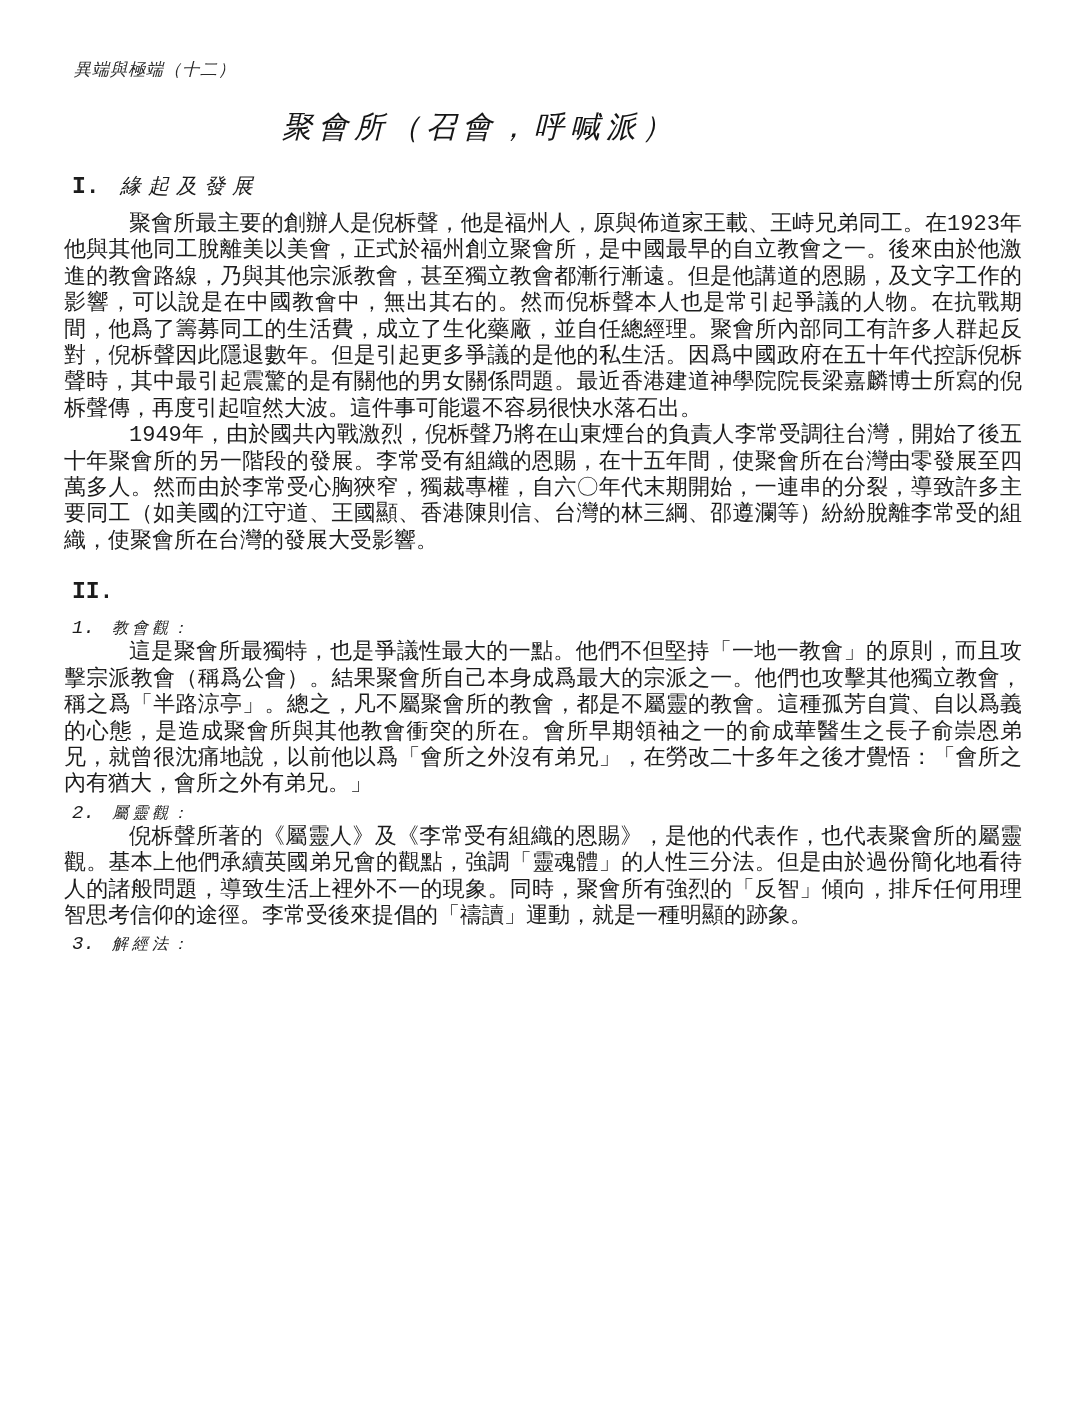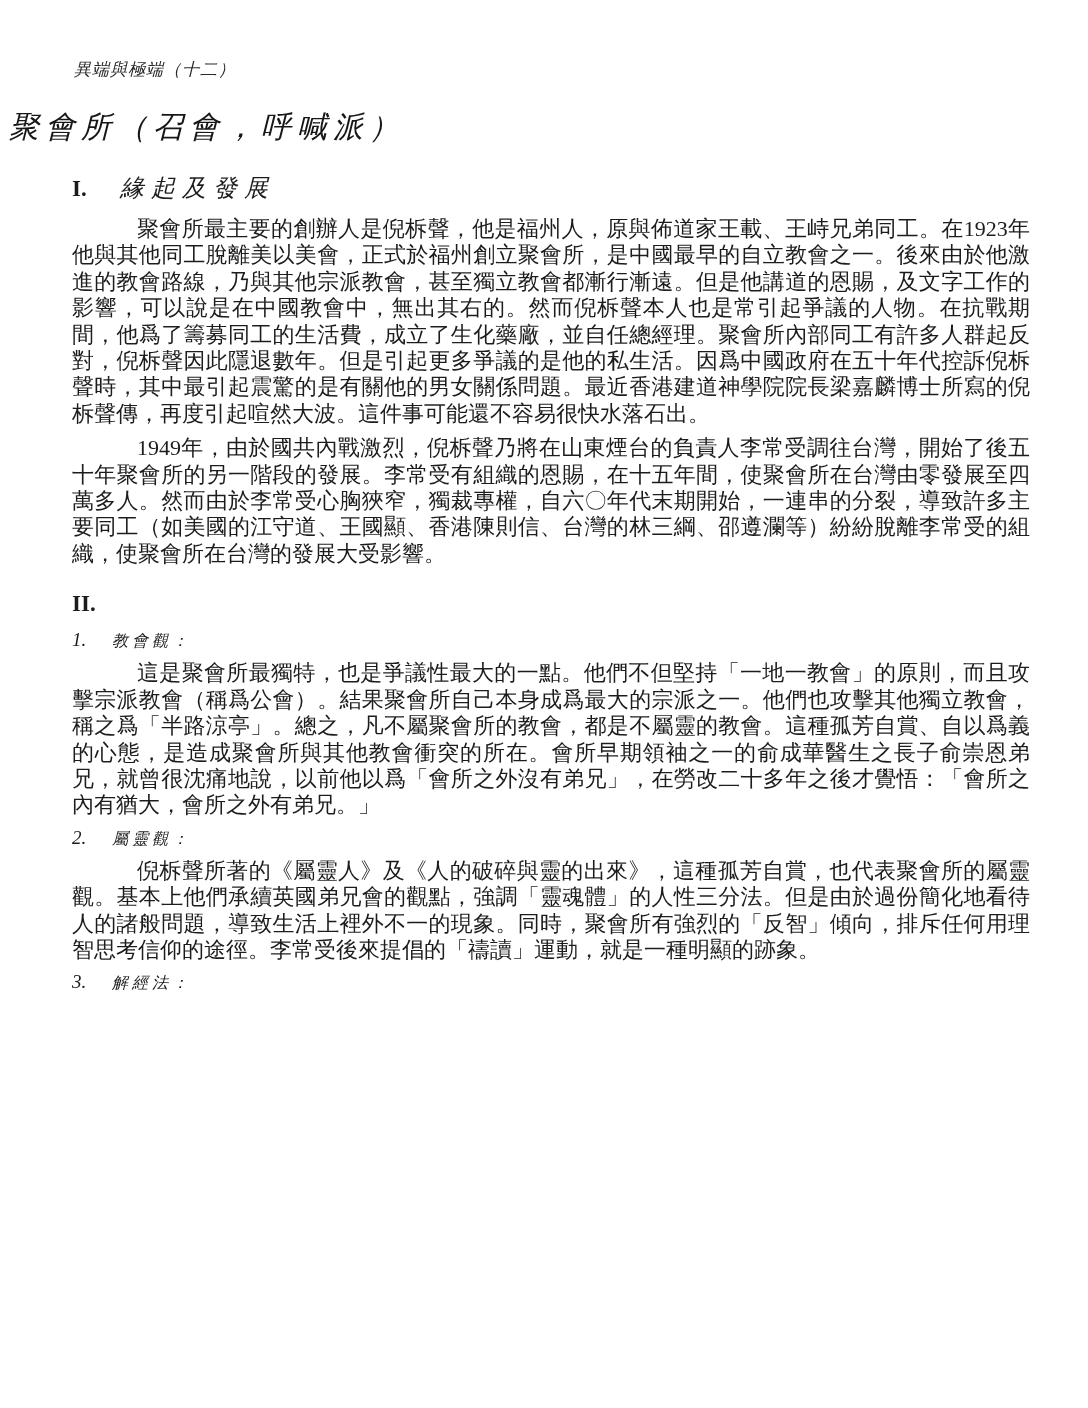--- a/index.html
+++ b/index.html
@@ -7,57 +7,57 @@
     padding: 0;
     background: #ffffff;
   }
   .page {
     position: relative;
     width: 1088px;
     height: 1096px;
     background: #ffffff;
     box-sizing: border-box;
     padding: 58px 82px 0 64px;
-    font-family: Liberation Serif, serif;
+    font-family: Liberation Mono, monospace;
     color: #1c1c1c;
     overflow: hidden;
   }
   .page-header {
     font-style: italic;
     font-size: 17px;
     letter-spacing: 1px;
     color: #2a2a2a;
     padding-left: 10px;
   }
   .doc-title {
     position: relative;
     left: -55px;
     margin-top: 26px;
-    text-align: left;
+    text-align: center;
     font-size: 30px;
     font-weight: 500;
     letter-spacing: 6px;
     font-style: italic;
     color: #161616;
   }
   .sec-heading {
     display: flex;
     align-items: baseline;
     margin: 24px 0 12px 0;
     padding-left: 8px;
   }
   .sec-heading .sec-num {
     flex: 0 0 48px;
     font-size: 23px;
     font-weight: bold;
     font-style: normal;
     letter-spacing: 0;
   }
   .sec-heading .sec-title {
-    font-size: 24px;
+    font-size: 21px;
     letter-spacing: 7px;
     font-style: italic;
     font-weight: 500;
   }
   .sub-heading {
     display: flex;
     align-items: baseline;
     margin: 3px 0 1px 0;
     padding-left: 8px;
   }
@@ -72,21 +72,21 @@
     font-style: italic;
     font-weight: 500;
   }
   .para {
     width: 958px;
     font-size: 22px;
     line-height: 26.4px;
     text-align: justify;
     text-indent: 65px;
     letter-spacing: 0;
-    margin: 8px;
+    margin: 0;
     color: #1c1c1c;
   }
 </style>
 </head>
 <body>
 
 <div class="page">
 
   <div class="page-header">異端與極端（十二）</div>
 
@@ -107,20 +107,20 @@
   <div class="sub-heading">
     <span class="sub-num">1.</span>
     <span class="sub-title">教會觀：</span>
   </div>
   <p class="para">這是聚會所最獨特，也是爭議性最大的一點。他們不但堅持「一地一教會」的原則，而且攻擊宗派教會（稱爲公會）。結果聚會所自己本身成爲最大的宗派之一。他們也攻擊其他獨立教會，稱之爲「半路涼亭」。總之，凡不屬聚會所的教會，都是不屬靈的教會。這種孤芳自賞、自以爲義的心態，是造成聚會所與其他教會衝突的所在。會所早期領袖之一的俞成華醫生之長子俞崇恩弟兄，就曾很沈痛地說，以前他以爲「會所之外沒有弟兄」，在勞改二十多年之後才覺悟：「會所之內有猶大，會所之外有弟兄。」</p>
 
   <div class="sub-heading">
     <span class="sub-num">2.</span>
     <span class="sub-title">屬靈觀：</span>
   </div>
-  <p class="para">倪柝聲所著的《屬靈人》及《人的破碎與靈的出來》，這種孤芳自賞，也代表聚會所的屬靈觀。基本上他們承續英國弟兄會的觀點，強調「靈魂體」的人性三分法。但是由於過份簡化地看待人的諸般問題，導致生活上裡外不一的現象。同時，聚會所有強烈的「反智」傾向，排斥任何用理智思考信仰的途徑。李常受後來提倡的「禱讀」運動，就是一種明顯的跡象。</p>
+  <p class="para">倪柝聲所著的《屬靈人》及《李常受有組織的恩賜》，是他的代表作，也代表聚會所的屬靈觀。基本上他們承續英國弟兄會的觀點，強調「靈魂體」的人性三分法。但是由於過份簡化地看待人的諸般問題，導致生活上裡外不一的現象。同時，聚會所有強烈的「反智」傾向，排斥任何用理智思考信仰的途徑。李常受後來提倡的「禱讀」運動，就是一種明顯的跡象。</p>
 
   <div class="sub-heading">
     <span class="sub-num">3.</span>
     <span class="sub-title">解經法：</span>
   </div>
 
 </div>
 
 </body></html>

